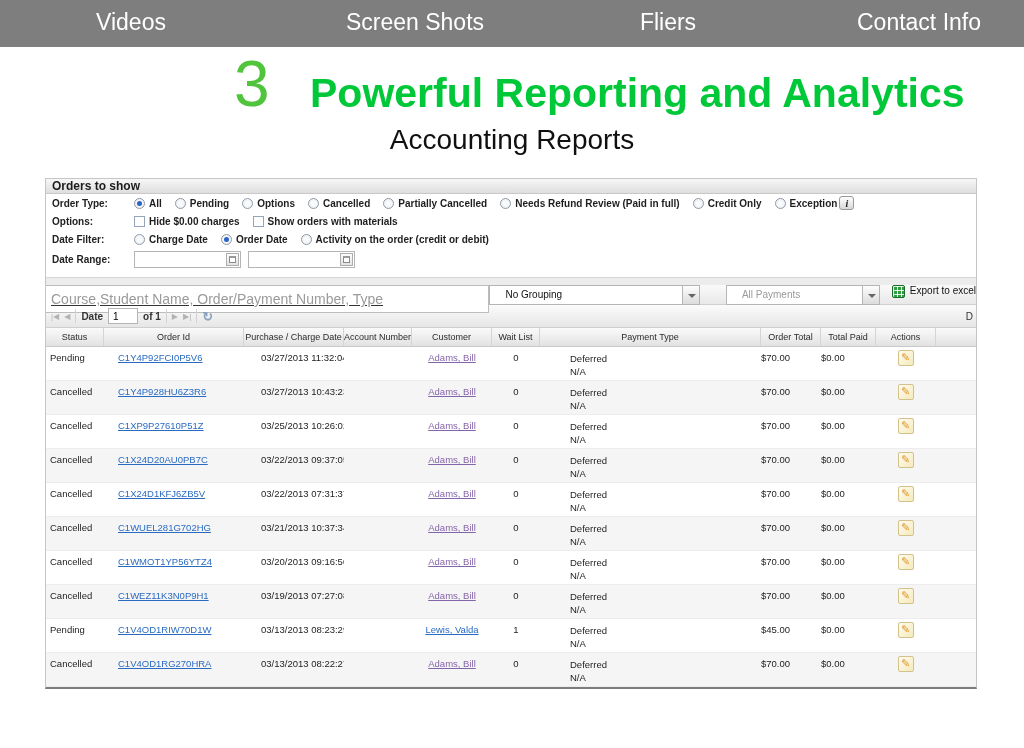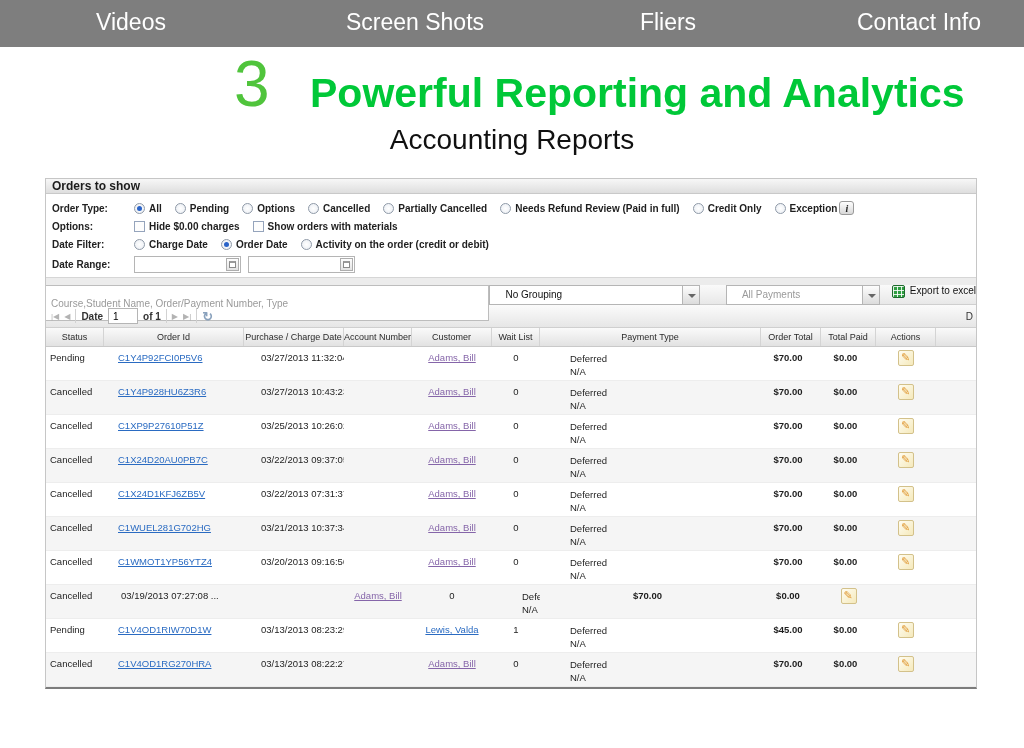--- a/index.html
+++ b/index.html
@@ -28,21 +28,21 @@
   
   .panel { position:absolute; left:45px; top:178px; width:932px; height:511px;
            border:1px solid #c6c6c6; border-bottom:2px solid #7c7c7c; background:#fff;
            overflow:hidden; font-size:10px; color:#222; }
 
   .panel-titlebar { height:15px; line-height:15px; padding-left:6px; font-weight:bold;
            background:linear-gradient(#f7f7f7,#dedede); border-bottom:1px solid #c9c9c9;
            font-size:12px; color:#1c1c1c; }
 
   
-  .filters { height:83px; background:#fff; padding-top:5px; }
+  .filters { height:83px; background:#fff; }
   .f-row { display:flex; align-items:center; height:18px; padding-left:6px; }
   .f-row.range { height:22px; }
   .f-label { width:82px; font-weight:bold; color:#222; }
   .f-controls { display:flex; align-items:center; gap:13px; }
   .opt { display:inline-flex; align-items:center; gap:4px; cursor:pointer; white-space:nowrap; }
   .opt .lbl { font-weight:600; color:#1e1e1e; }
   .mark.radio { width:11px; height:11px; border:1px solid #8f9aa8; border-radius:50%;
            background:radial-gradient(#fff,#e8ecf2); display:inline-block; position:relative; }
   .mark.radio.on::after { content:""; position:absolute; left:2px; top:2px; width:5px; height:5px;
            border-radius:50%; background:#2a63c8; }
@@ -59,22 +59,22 @@
            cursor:pointer; }
   .cal-btn .cal { position:absolute; left:2px; top:2px; width:7px; height:7px;
            border:1px solid #8a8a8a; border-top:2px solid #9a9a9a; background:#fff; }
 
   
   .gap-strip { height:8px; background:#ececec; border-top:1px solid #d6d6d6; }
 
   
   .toolbar { height:20px; display:flex; align-items:stretch;
            background:linear-gradient(#fafafa,#e8e8e8); border-bottom:1px solid #cfcfcf; }
-  .search-input { width:455px; height:36px; border:1px solid #bdbdbd; border-left:none;
-           padding:0 5px; font-size:10px; color:#333; background:#fff; }
+  .search-input { width:455px; height:28px; border:1px solid #bdbdbd; border-left:none;
+           padding:0 5px; font-size:14px; color:#333; background:#fff;text-decoration:underline; }
   .search-input::placeholder { color:#9a9a9a; opacity:1; }
   .combo { display:flex; align-items:stretch; border:1px solid #b5b5b5; background:#fff;
            height:20px; cursor:pointer; }
   .combo.grouping { width:216px; }
   .combo.payments { width:158px; margin-left:26px; }
   .combo-text { flex:1; padding:3px 5px 0 15px; white-space:nowrap; overflow:hidden; color:#111; }
   .combo.payments .combo-text { color:#9a9a9a; }
   .combo-btn { width:17px; border-left:1px solid #b5b5b5;
            background:linear-gradient(#fdfdfd,#dcdcdc); position:relative; }
   .tri { position:absolute; left:5px; top:8px; width:0; height:0;
@@ -111,21 +111,21 @@
   .trow.alt { background:#f5f5f5; }
   .cell { padding-top:5px; font-size:9.5px; color:#1d1d1d; overflow:hidden; white-space:nowrap; }
   .trow::after { content:""; }
   .c-status { padding-left:4px; }
   .c-oid { padding-left:14px; }
   .c-date { padding-left:17px; }
   .c-acct { text-align:center; }
   .c-cust { text-align:center; }
   .c-wait { text-align:center; }
   .c-pay  { padding-left:30px; line-height:13px; }
-  .c-total, .c-paid { text-align:center; padding-right:6px;font-weight:bold; }
+  .c-total, .c-paid { text-align:left; padding-right:6px; }
   .c-actions { text-align:center; padding-top:3px; }
   a.link { color:var(--link); text-decoration:underline; cursor:pointer; }
   a.link.visited { color:var(--link-visited); }
 
   .note-icon { display:inline-block; width:16px; height:16px; border:1px solid #d3c18a;
            border-radius:2px; background:linear-gradient(135deg,#fffdf2,#f5e9bb);
            position:relative; cursor:pointer; }
   .note-icon .pencil { position:absolute; left:2px; top:0px; color:#e09a36; font-size:11px; }
 </style>
 </head>
@@ -380,20 +380,21 @@
     <div class="cell c-pay">
       <div>Deferred</div>
       <div>N/A</div>
     </div>
     <div class="cell c-total">$70.00</div>
     <div class="cell c-paid">$0.00</div>
     <div class="cell c-actions"><span class="note-icon"><span class="pencil">✎</span></span></div>
   </div>
       <div class="grid-row trow alt">
     <div class="cell c-status">Cancelled</div>
+    <div class="cell c-oid"><a class="link">C1WEZ11K3N0P9H1</a></div>
     <div class="cell c-date">03/19/2013 07:27:08 ...</div>
     <div class="cell c-acct"></div>
     <div class="cell c-cust"><a class="link visited">Adams, Bill</a></div>
     <div class="cell c-wait">0</div>
     <div class="cell c-pay">
       <div>Deferred</div>
       <div>N/A</div>
     </div>
     <div class="cell c-total">$70.00</div>
     <div class="cell c-paid">$0.00</div>

